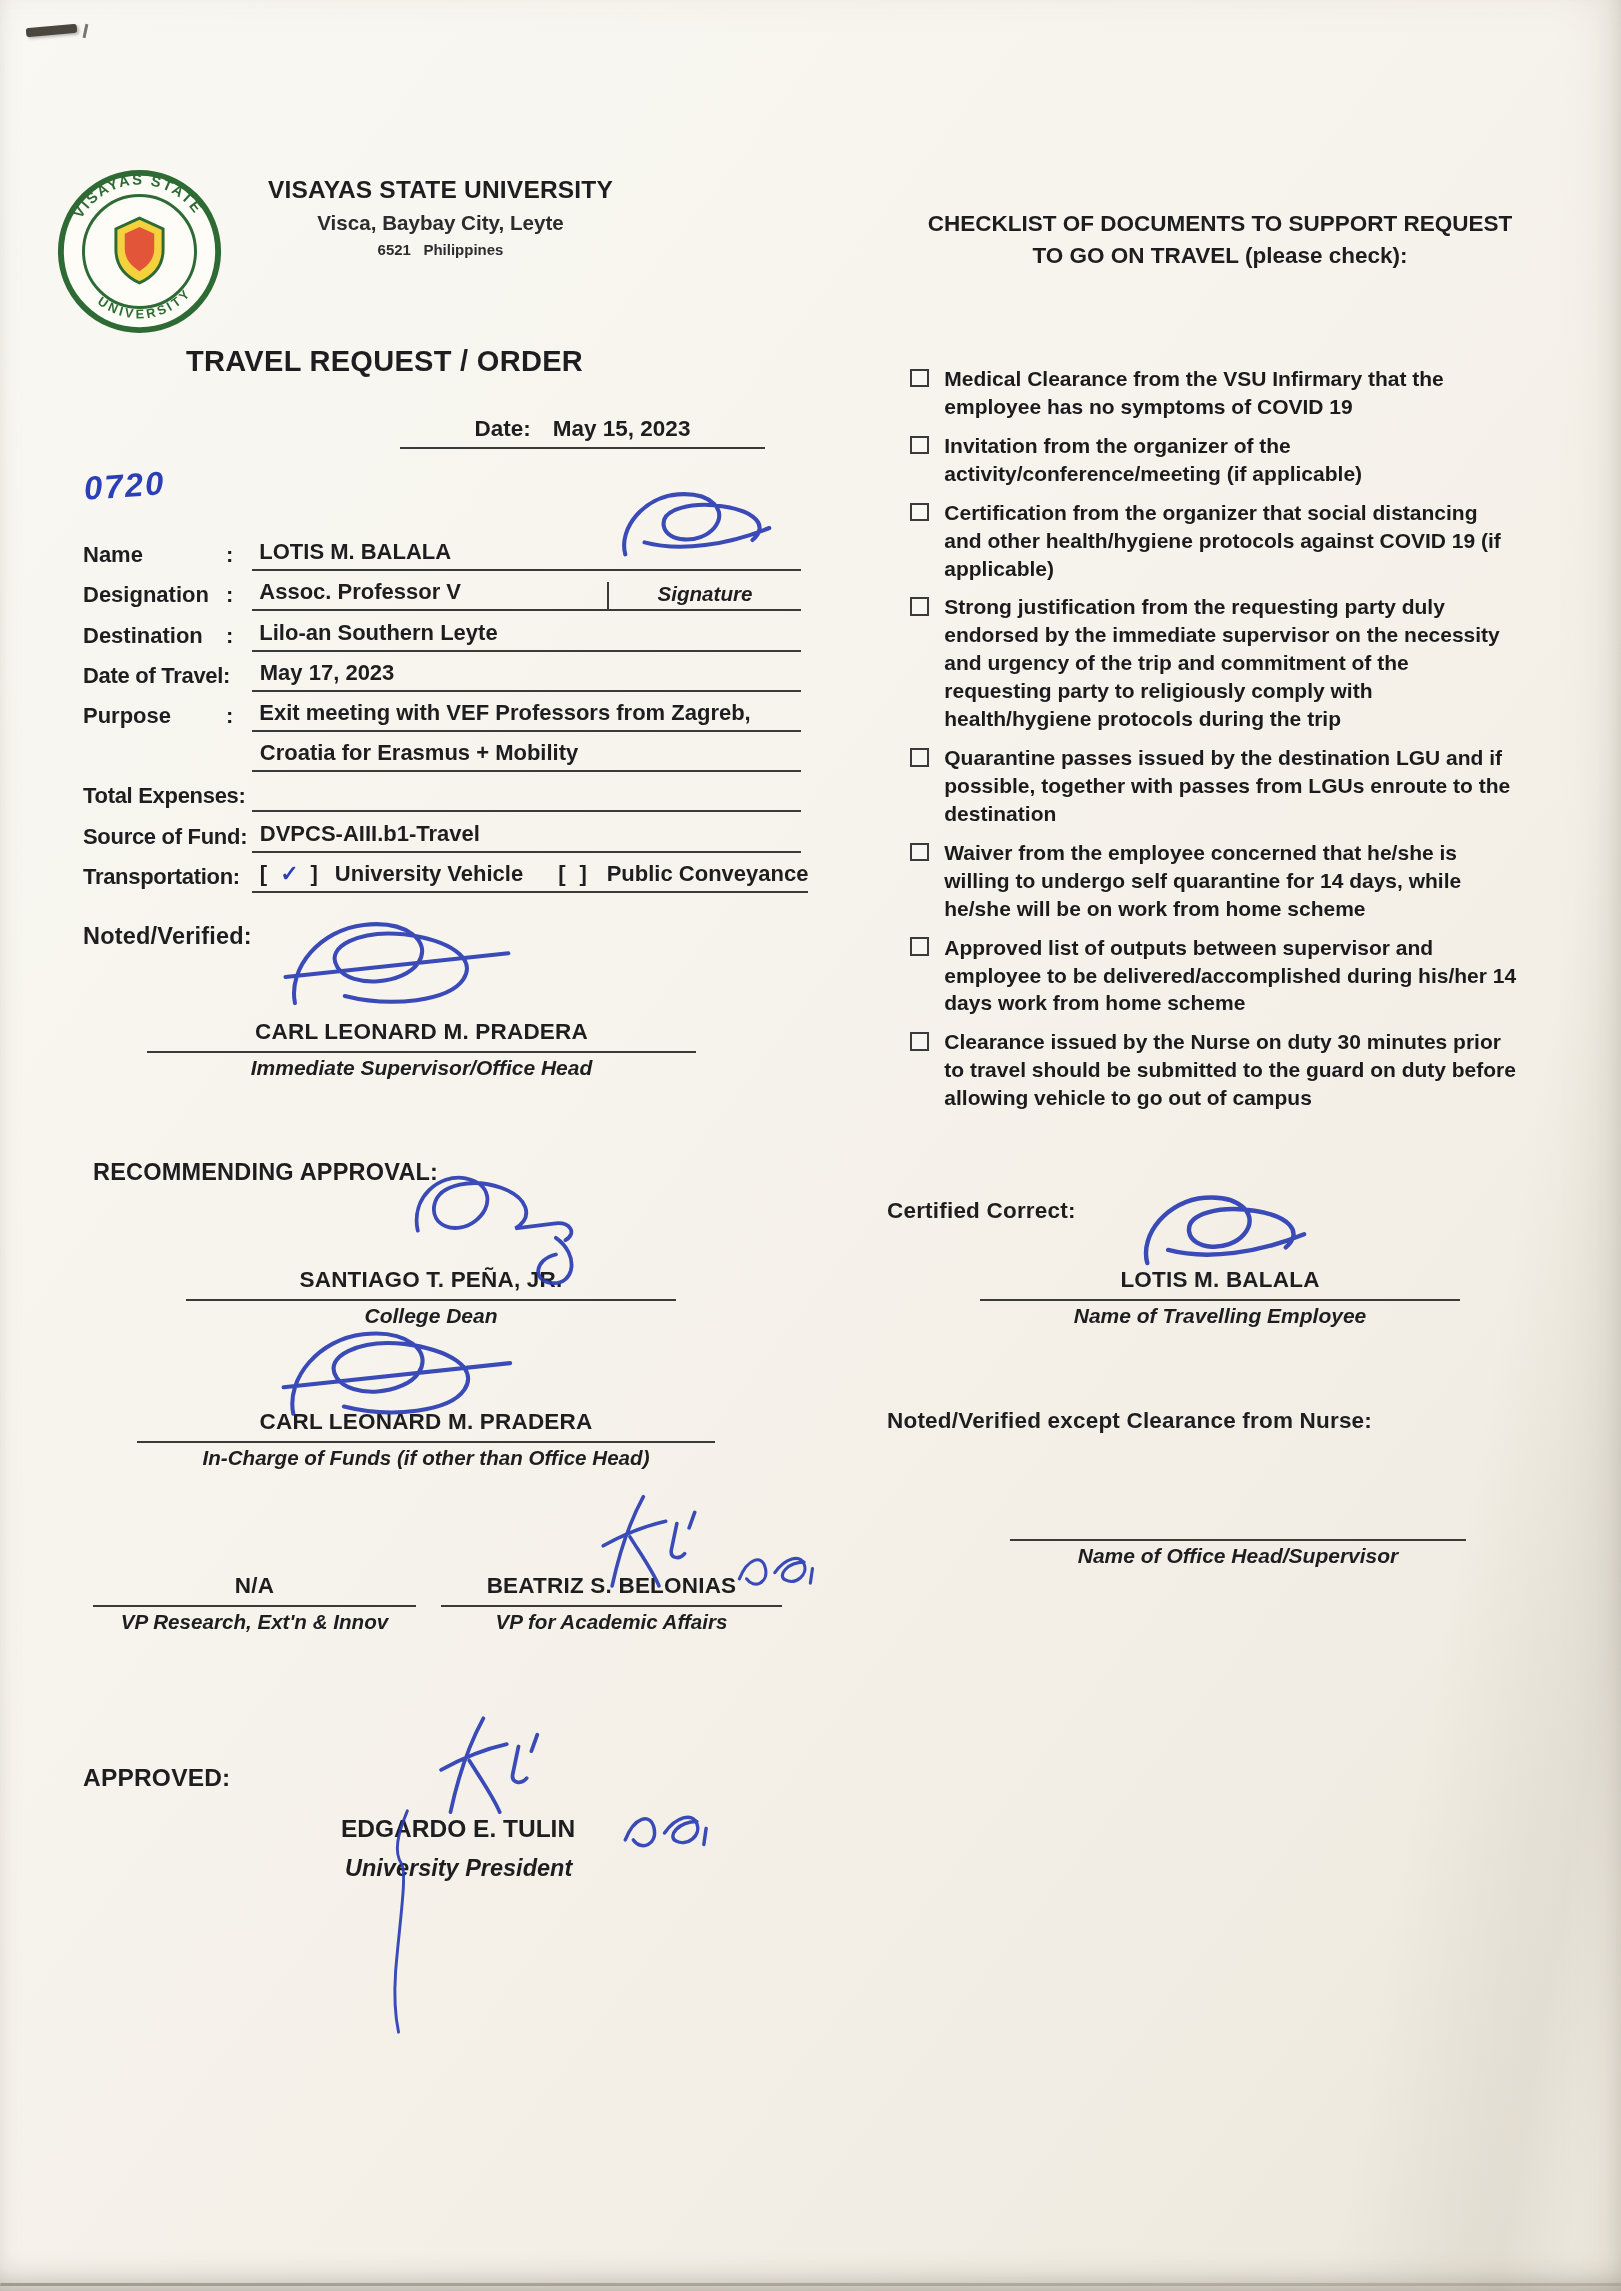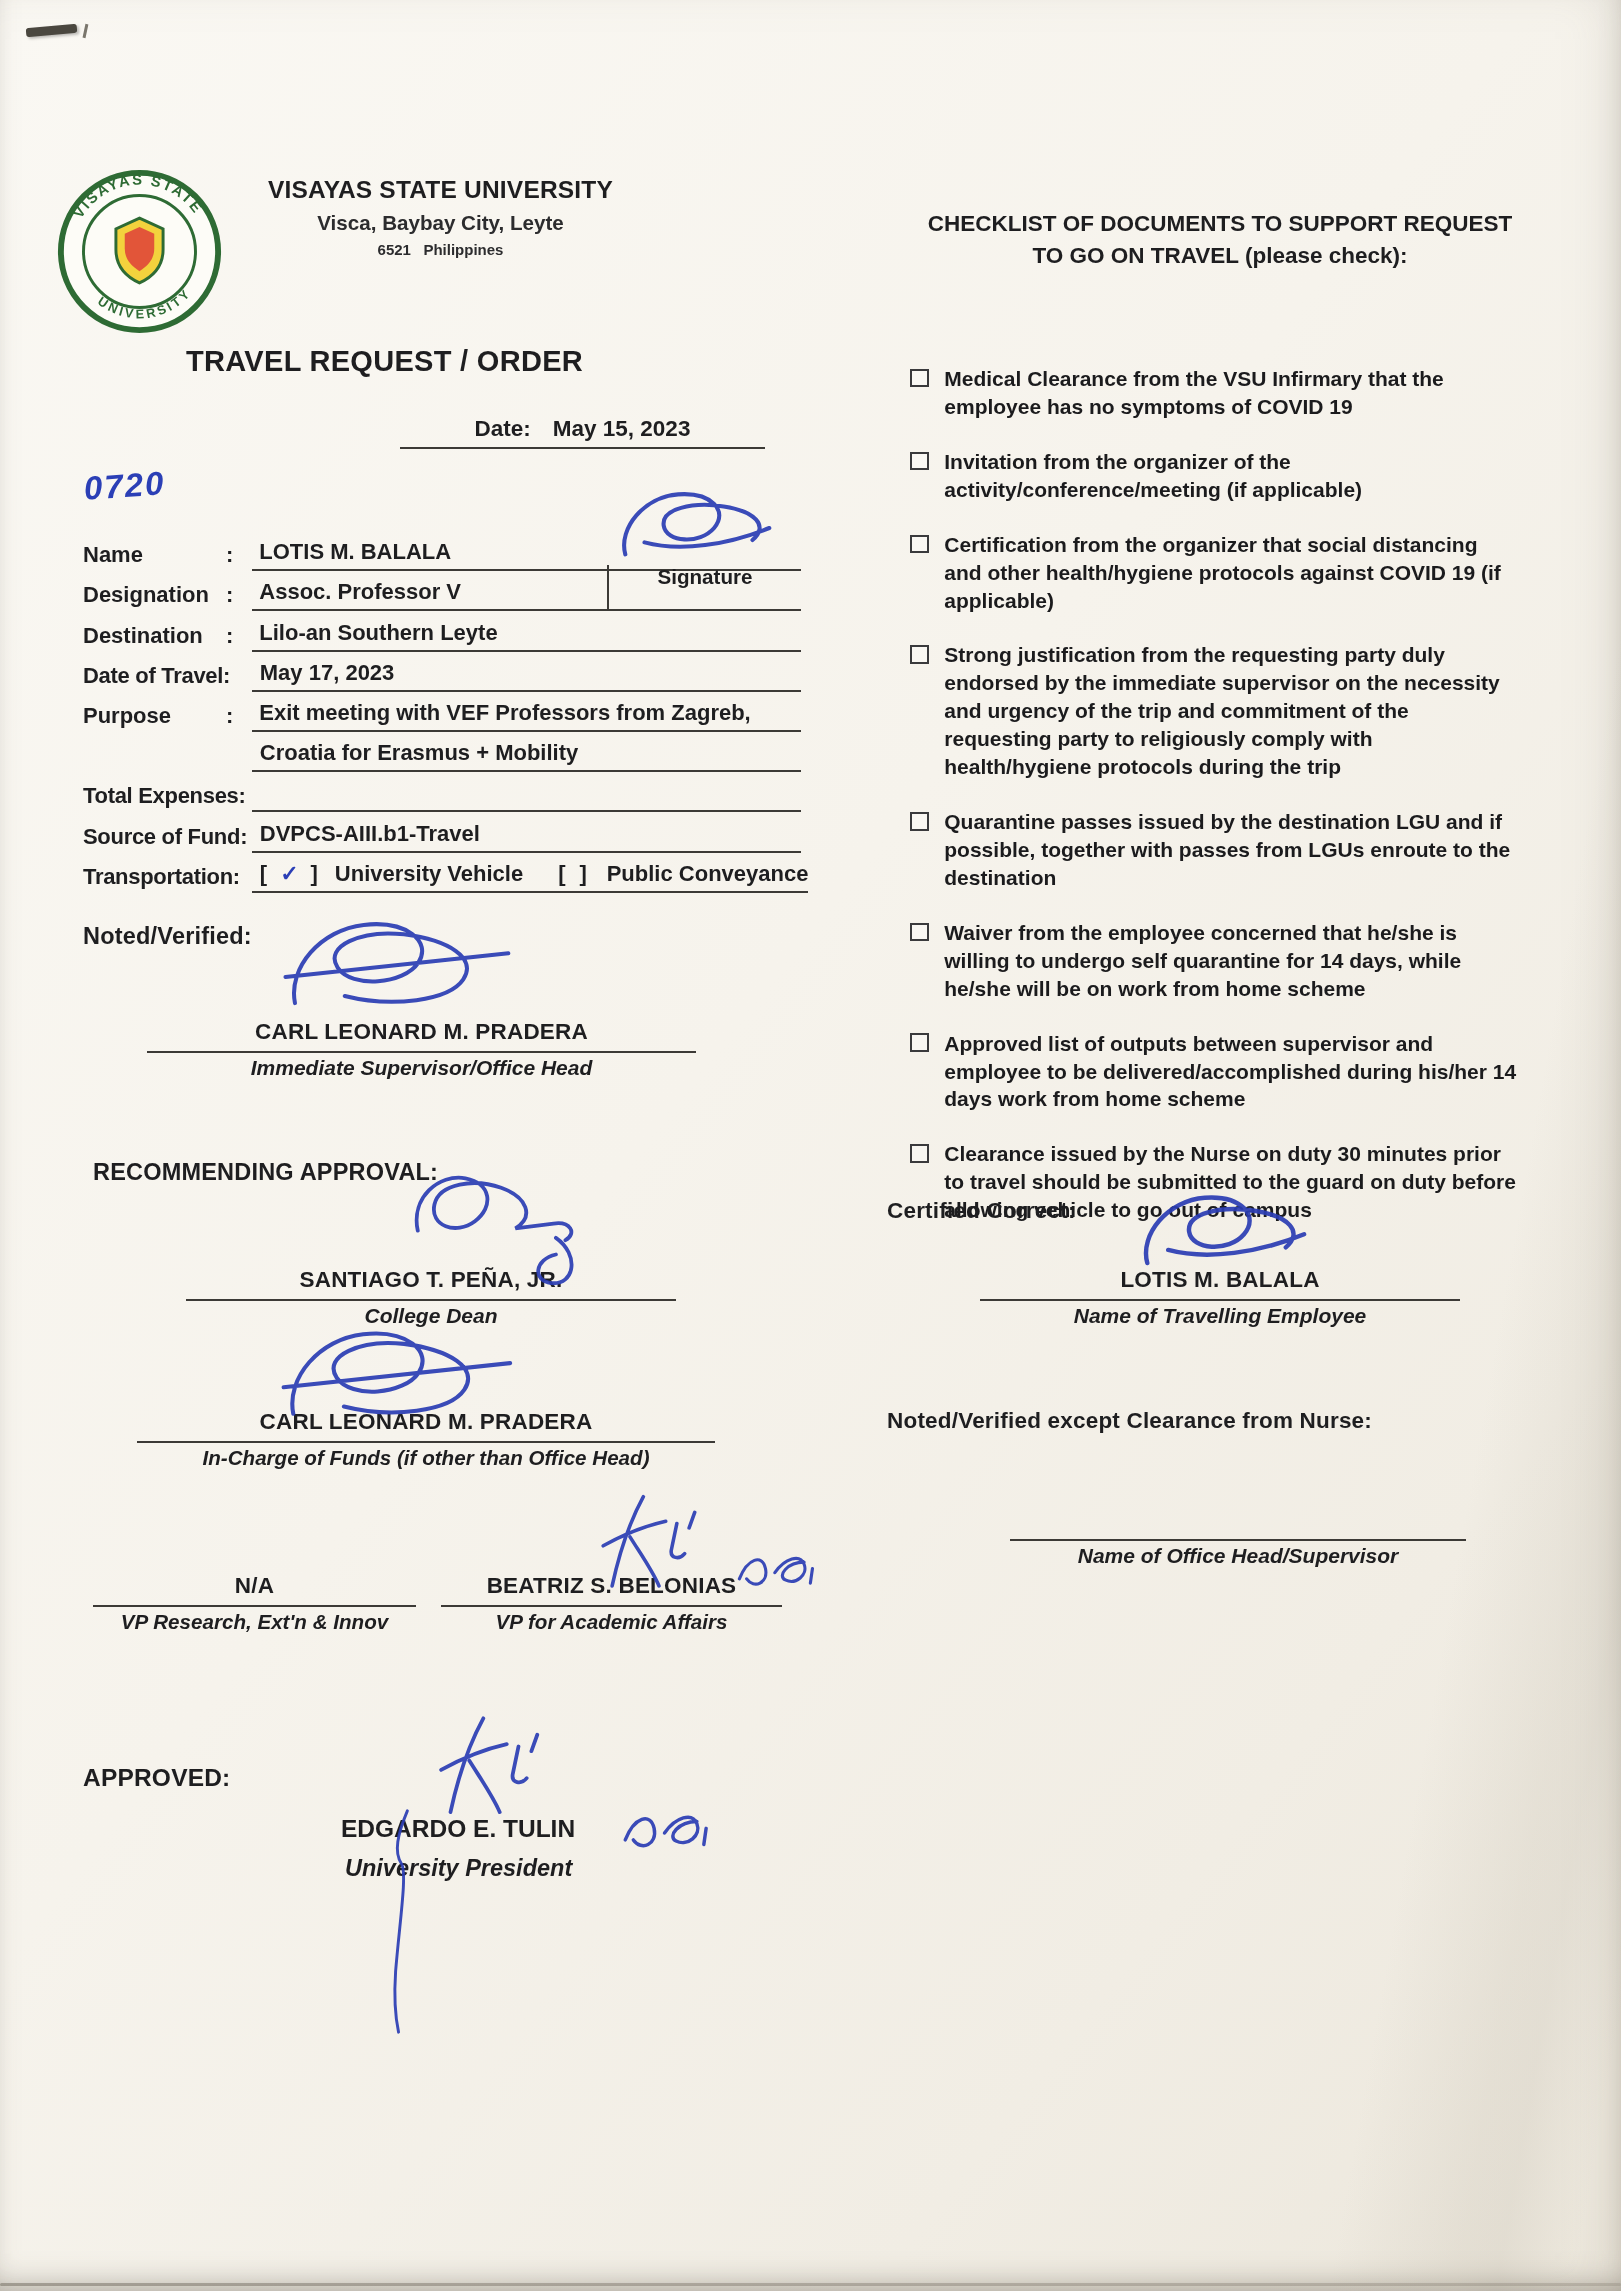--- a/index.html
+++ b/index.html
@@ -31,40 +31,40 @@
   .pen { color:#2b3fb6; }
   .pen-code { position:absolute; left:84px; top:467px; font-size:33px; font-weight:bold; font-style:italic; color:#2b3fb6; transform:rotate(-4deg); letter-spacing:2px; }
 
   
   .frow { position:absolute; left:83px; width:718px; height:39px; display:flex; align-items:flex-end; font-weight:bold; font-size:22px; }
   .flabel { width:143px; flex:none; padding-bottom:2.9px; }
   .fcolon { width:25.5px; flex:none; padding-bottom:2.9px; }
   .flabel-wide { width:169px; flex:none; padding-bottom:2.9px; letter-spacing:-0.3px; }
   .fspacer { width:169px; flex:none; }
   .fvalue { flex:1; border-bottom:2px solid #3c3a36; padding:0 0 3.9px 7.8px; white-space:nowrap; }
-  .sig-cell { width:194px; flex:none; border-left:2px solid #3c3a36; border-bottom:2px solid #3c3a36; text-align:center; font-size:20.6px; padding-bottom:20px; }
+  .sig-cell { width:194px; flex:none; border-left:2px solid #3c3a36; border-bottom:2px solid #3c3a36; text-align:center; font-style:italic; font-size:20.6px; padding-bottom:3px; }
   .transport span.brk { letter-spacing:1px; }
   .transport .chk { margin:0 5.9px; }
   .transport .opt { margin-left:9.8px; }
   .transport .gap2 { margin-left:29px; letter-spacing:3.9px; }
 
   
   .sec-label { position:absolute; font-size:23.5px; font-weight:bold; letter-spacing:0.2px; }
 
   
   .sign-block { position:absolute; }
   .sign-name { font-weight:bold; font-size:22.5px; text-align:center; border-bottom:2px solid #3c3a36; padding-bottom:5.9px; letter-spacing:0.2px; }
   .sign-name.empty { height:41px; }
   .sign-role { font-style:italic; font-weight:bold; font-size:21px; text-align:center; margin-top:3px; }
   .plain-name { position:absolute; font-weight:bold; font-size:24.5px; }
   .plain-role { position:absolute; font-weight:bold; font-style:italic; font-size:23.5px; }
 
   
   .chk-title { position:absolute; left:882px; top:208px; width:676px; text-align:center; font-size:22.5px; font-weight:bold; line-height:1.4; }
-  .checklist { position:absolute; left:910px; top:365px; width:608px; display:flex; flex-direction:column; gap:27px;align-items:center; }
+  .checklist { position:absolute; left:910px; top:365px; width:608px; display:flex; flex-direction:column; gap:11px;align-items:center; }
   .chk-item { display:flex; gap:15.7px; }
   .chk-box { width:18.6px; height:18.6px; flex:none; border:2.5px solid #3a3a3c; margin-top:3.9px; background:rgba(255,255,255,.35); }
   .chk-text { font-weight:bold; font-size:21px; line-height:1.33; color:#1b1b1d; }
 
   .sig { position:absolute; stroke:#2b3db4; fill:none; opacity:.92; }
 </style>
 </head>
 <body>
 
 <svg style="position:absolute;width:0;height:0;overflow:hidden" aria-hidden="true">

